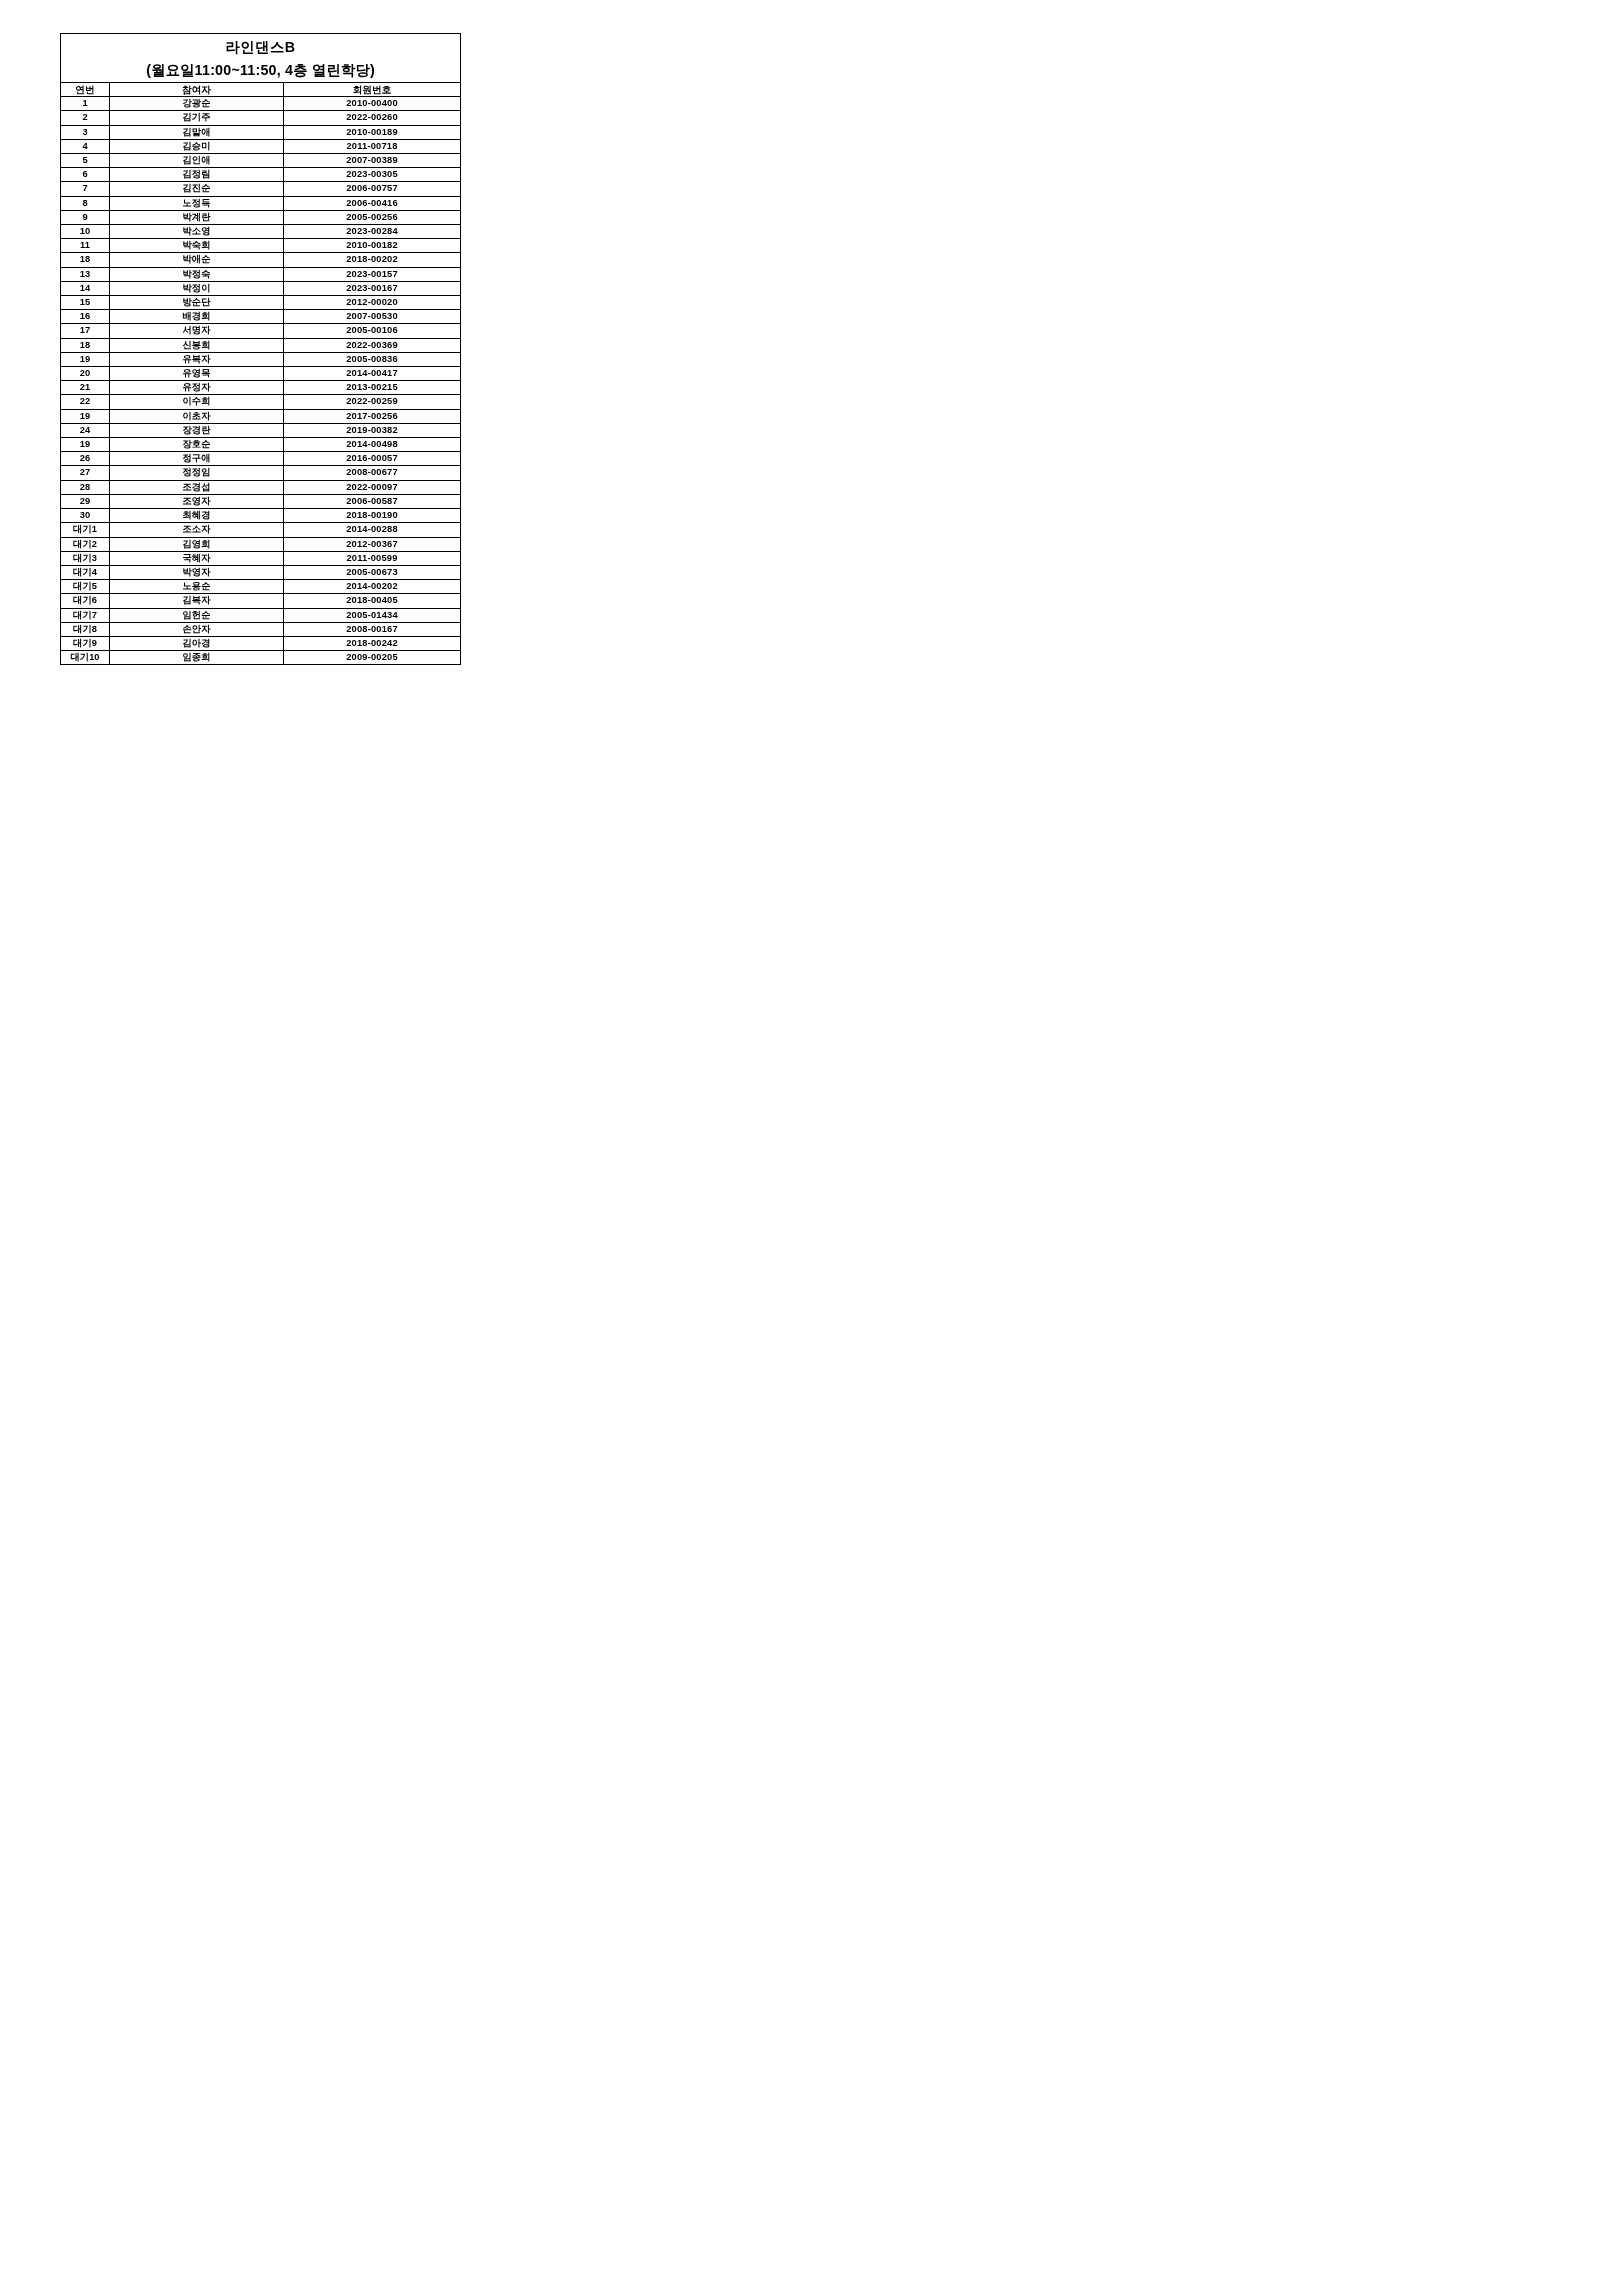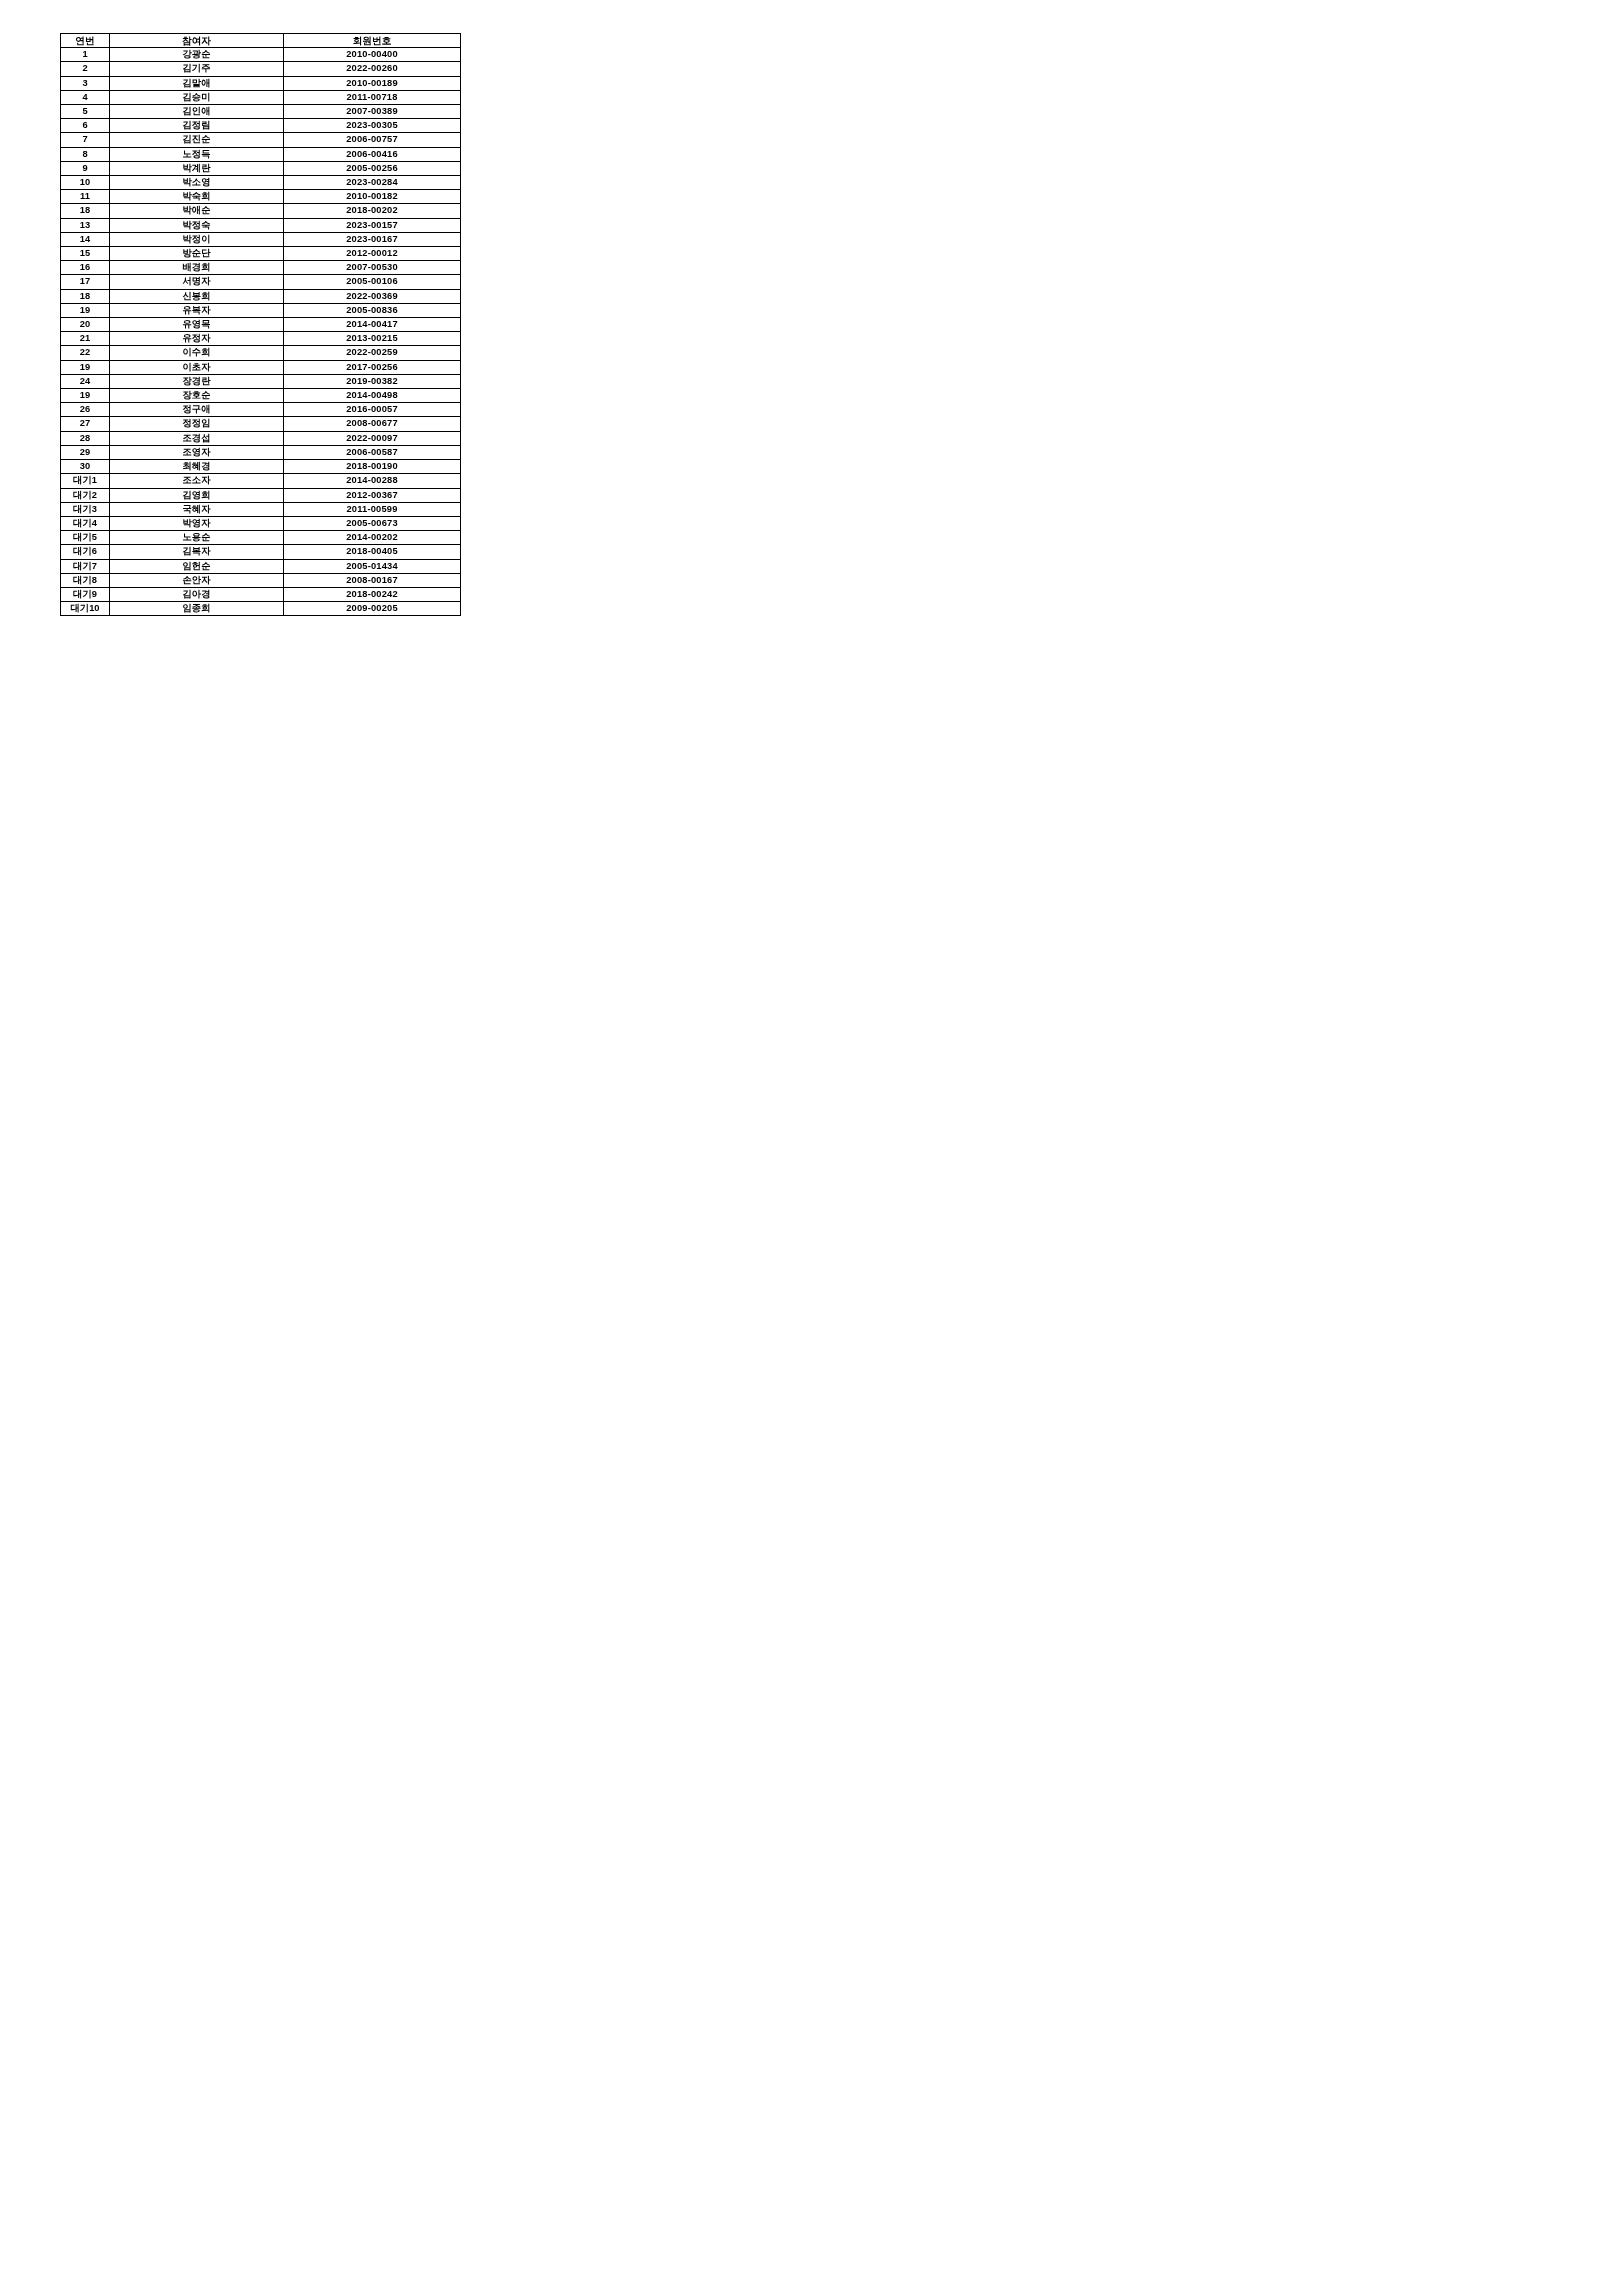--- a/index.html
+++ b/index.html
@@ -74,20 +74,26 @@
 <body>
 
 <div class="page">
   <table class="roster">
     <colgroup>
       <col class="c-no">
       <col class="c-name">
       <col class="c-member">
     </colgroup>
     <thead>
+      <tr>
+        <th class="title-cell" colspan="3">
+          <div class="title-line1">라인댄스B</div>
+          <div class="title-line2">(월요일11:00~11:50, 4층 열린학당)</div>
+        </th>
+      </tr>
       <tr class="header-row">
         <th>연번</th>
         <th>참여자</th>
         <th>회원번호</th>
       </tr>
     </thead>
     <tbody>
         <tr>
           <td class="cell-no">1</td>
           <td class="cell-name">강광순</td>
@@ -154,21 +160,21 @@
           <td class="cell-member_id">2023-00157</td>
         </tr>
         <tr>
           <td class="cell-no">14</td>
           <td class="cell-name">박정이</td>
           <td class="cell-member_id">2023-00167</td>
         </tr>
         <tr>
           <td class="cell-no">15</td>
           <td class="cell-name">방순단</td>
-          <td class="cell-member_id">2012-00012</td>
+          <td class="cell-member_id">2012-00020</td>
         </tr>
         <tr>
           <td class="cell-no">16</td>
           <td class="cell-name">배경희</td>
           <td class="cell-member_id">2007-00530</td>
         </tr>
         <tr>
           <td class="cell-no">17</td>
           <td class="cell-name">서명자</td>
           <td class="cell-member_id">2005-00106</td>

